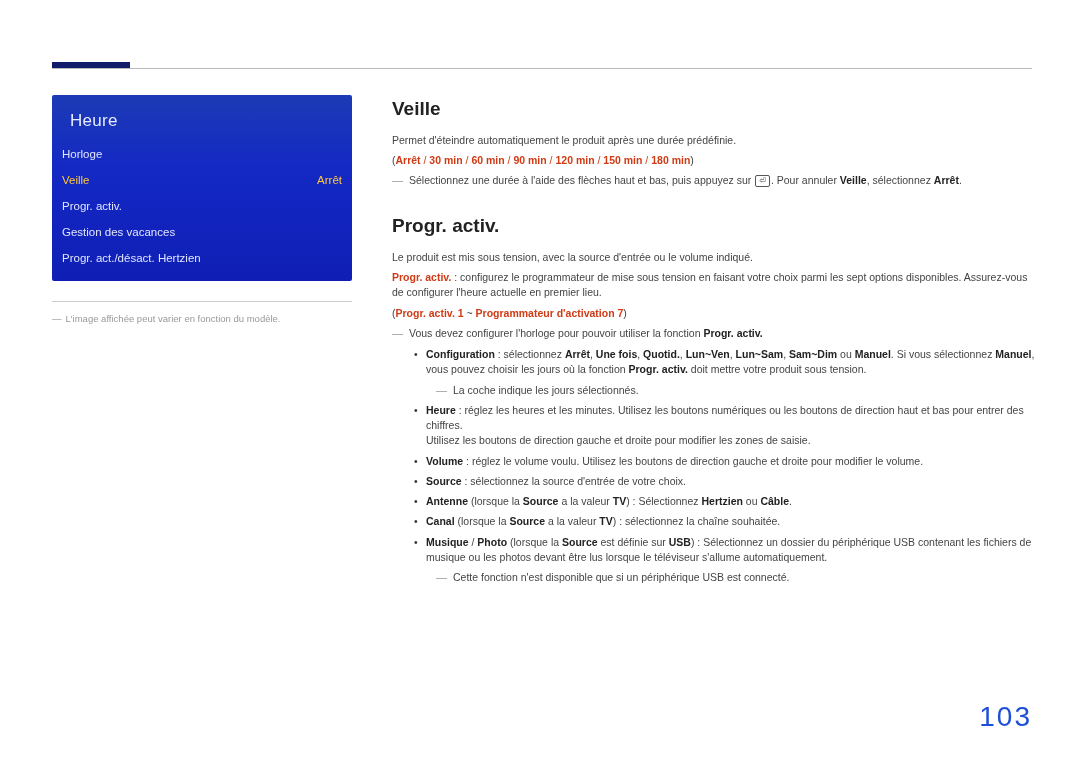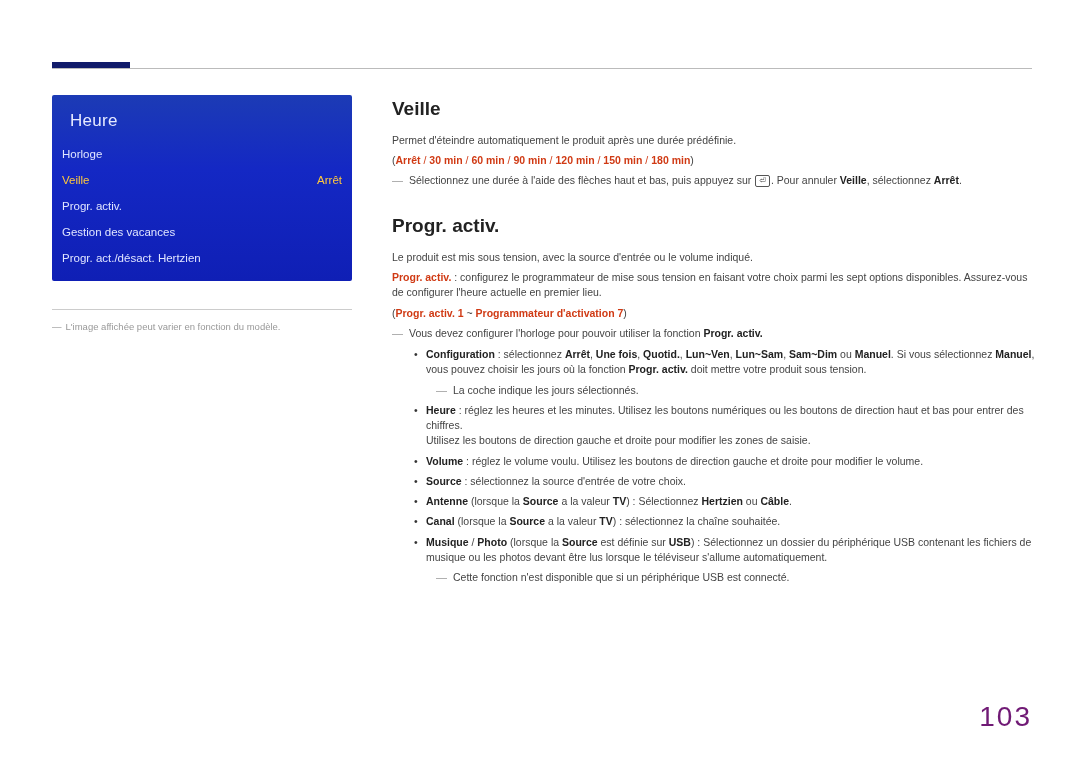--- a/index.html
+++ b/index.html
@@ -58,21 +58,21 @@
     color: #e0e5ff;
     font-size: 11.5px;
   }
   .menu-item.selected {
     color: #ffc83d;
     display: flex;
     justify-content: space-between;
   }
   .menu-item.selected .value { color: #ffc83d; }
   .sidebar-divider {
-    margin-top: 28px;
+    margin-top: 20px;
     border-top: 1px solid #ccc;
     padding-top: 10px;
   }
   .sidebar-note {
     font-size: 9.5px;
     color: #999;
     line-height: 1.5;
   }
   .sidebar-note .bar { color: #999; margin-right: 4px; }
   .content {
@@ -131,21 +131,21 @@
     line-height: 1.2;
     vertical-align: middle;
     margin: 0 1px;
   }
   .page-num {
     position: absolute;
     bottom: 30px;
     right: 48px;
     font-size: 28px;
     font-weight: 300;
-    color: #701a75;
+    color: #1d4ed8;
     letter-spacing: 2px;
   }
 </style>
 </head>
 <body>
 
 <div class="header-accent"></div>
 <div class="header-line"></div>
 
 <div class="layout">

